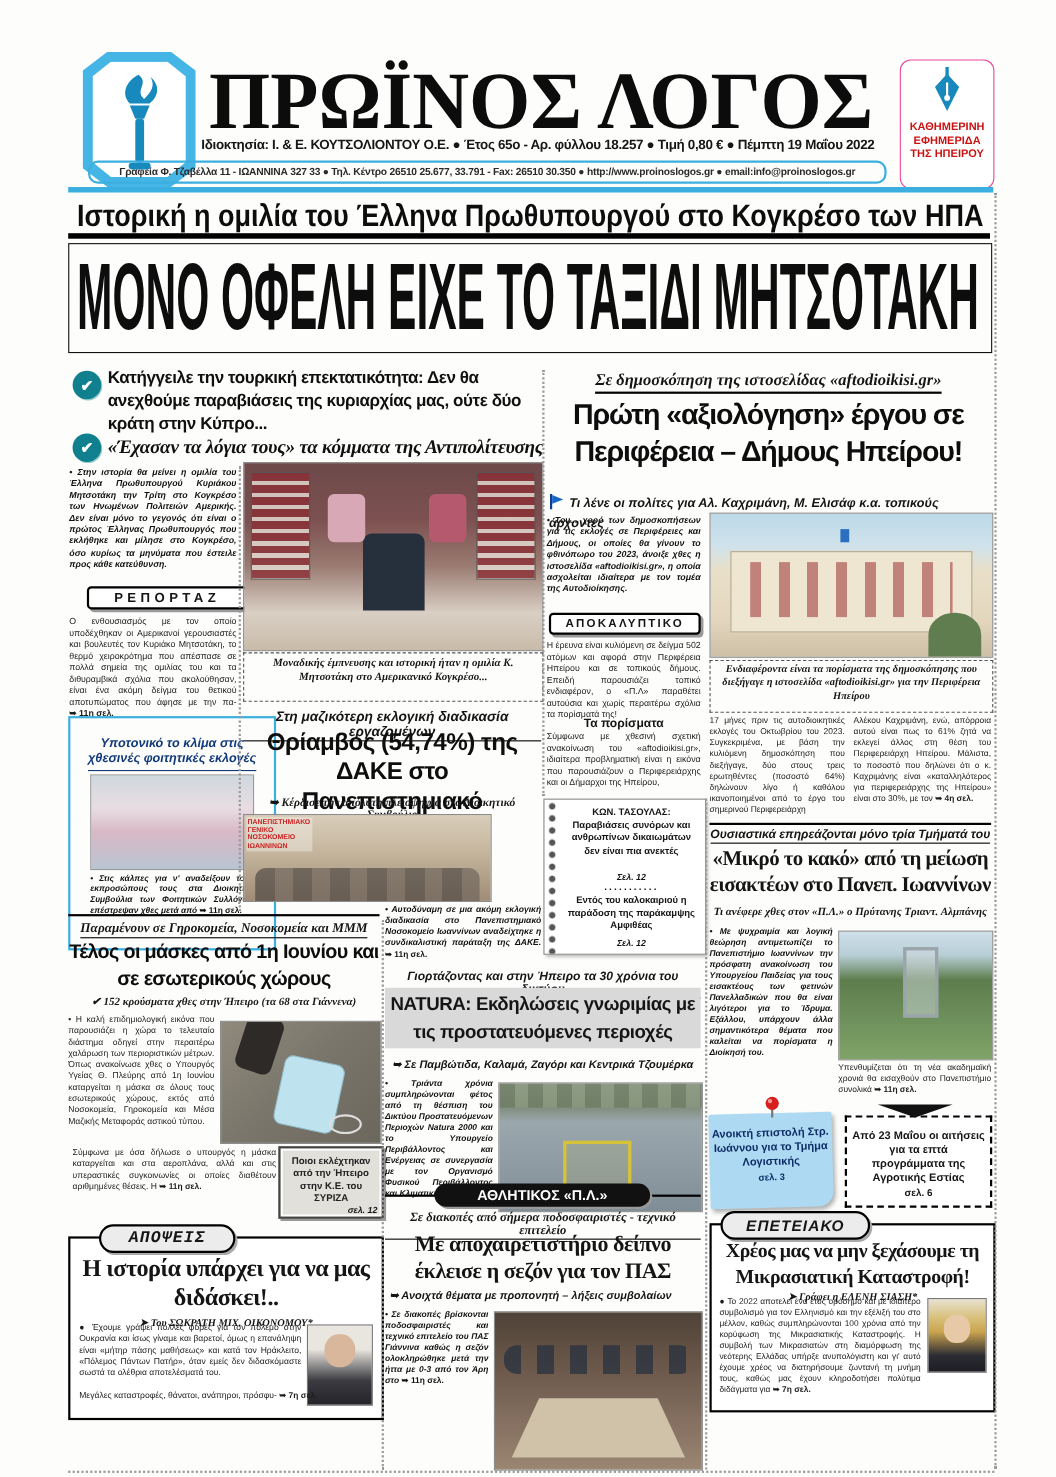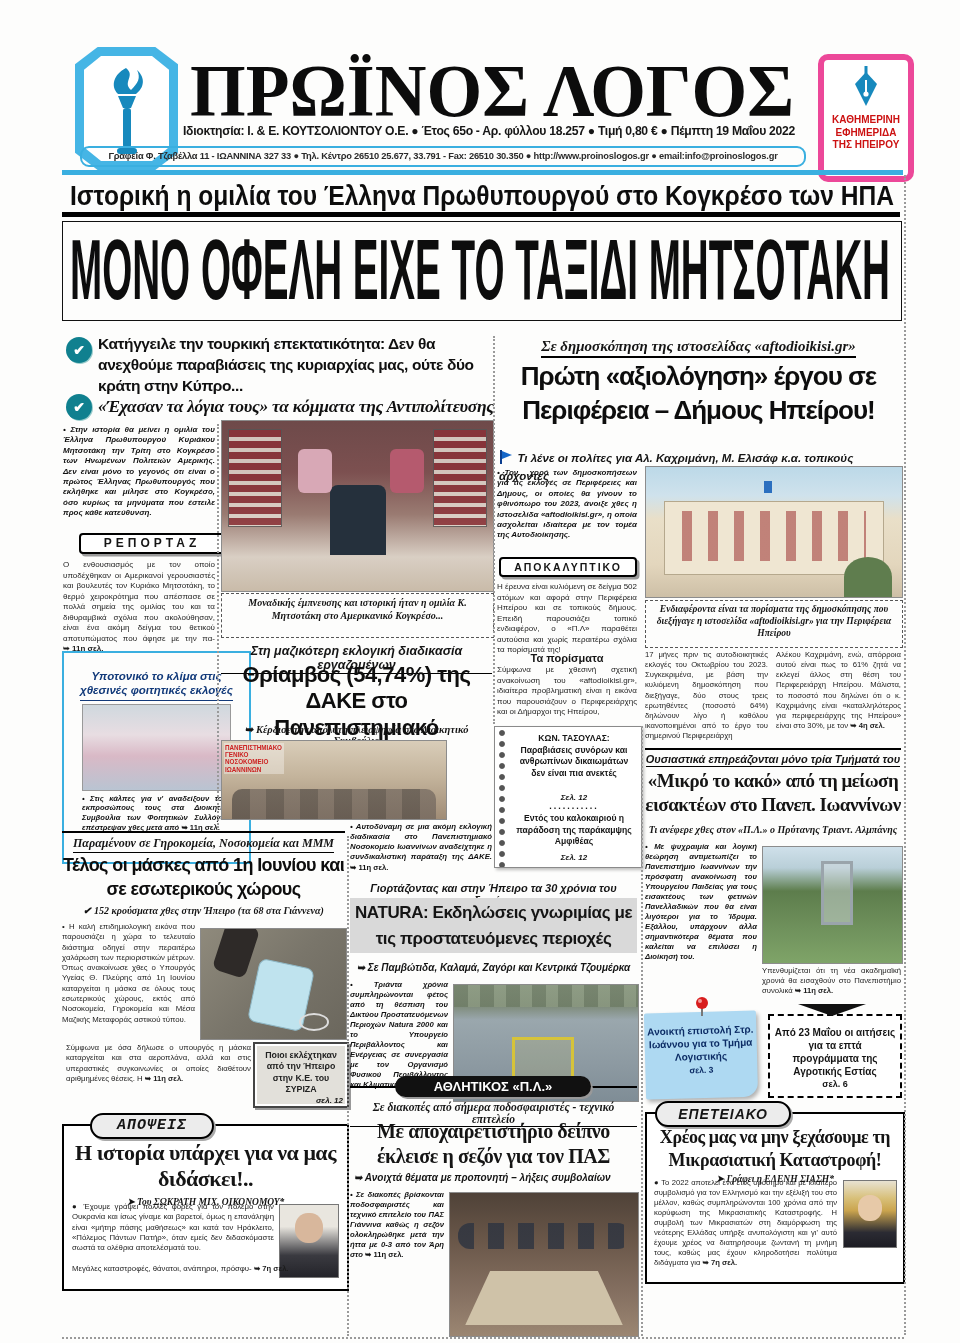--- a/index.html
+++ b/index.html
@@ -43,21 +43,21 @@
         <rect x="39" y="52" width="8" height="40" rx="3" fill="#1789bd"></rect>
         <rect x="33" y="92" width="20" height="6" rx="3" fill="#1789bd"></rect>
       </svg>
     </div>
   </div>
 
   <svg class="abs" style="left:186px;top:50px;" width="614" height="84">
     <text x="4" y="66" textLength="604" lengthAdjust="spacingAndGlyphs" style="font-family:'Liberation Serif',serif;font-weight:900;font-size:74px;fill:#0c0c0c;">ΠΡΩΪΝΟΣ ΛΟΓΟΣ</text>
   </svg>
 
-  <div class="abs" style="left:818px;top:54px;width:84px;height:116px;border:6px solid #ec4899;border-radius:10px;background:#fff;">
+  <div class="abs" style="left:818px;top:54px;width:84px;height:116px;border:1px solid #ec4899;border-radius:10px;background:#fff;">
     <div class="ctr" style="margin-top:4px;">
       <svg width="34" height="44" viewBox="0 0 34 44">
         <path d="M17 2 L17 10" stroke="#1789bd" stroke-width="3"></path>
         <path d="M17 8 L28 20 L17 42 L6 20 Z" fill="#1789bd"></path>
         <path d="M17 16 L17 30" stroke="#fff" stroke-width="2"></path>
         <circle cx="17" cy="30" r="2.6" fill="#fff"></circle>
       </svg>
     </div>
     <div class="ctr" style="font-size:10px;font-weight:bold;color:#cc1111;line-height:1.25;padding:2px 2px;">ΚΑΘΗΜΕΡΙΝΗ ΕΦΗΜΕΡΙΔΑ ΤΗΣ ΗΠΕΙΡΟΥ</div>
   </div>
@@ -185,21 +185,21 @@
   <div class="abs j body-txt" style="left:776px;top:650px;width:125px;font-size:7.7px;">
     <span>Αλέκου Καχριμάνη, ενώ, απόρροια αυτού είναι πως το 61% ζητά να εκλεγεί άλλος στη θέση του Περιφερειάρχη Ηπείρου. Μάλιστα, το ποσοστό που δηλώνει ότι ο κ. Καχριμάνης είναι «καταλληλότερος για περιφερειάρχης της Ηπείρου» είναι στο 30%, με τον</span>
     <span class="page-ref" style="font-size:7.6px;">➥ 4η σελ.</span>
   </div>
 
   <div class="abs" style="left:645px;top:748px;width:256px;height:2px;background:#000;"></div>
   <div class="abs kick" style="left:645px;top:753px;width:256px;font-size:11px;"><span>Ουσιαστικά επηρεάζονται μόνο τρία Τμήματά του</span></div>
   <div class="abs ctr serif" style="left:645px;top:769px;width:256px;font-size:19px;font-weight:bold;letter-spacing:-0.5px;line-height:1.25;">«Μικρό το κακό» από τη μείωση εισακτέων στο Πανεπ. Ιωαννίνων</div>
   <div class="abs ctr serif bi" style="left:645px;top:824px;width:256px;font-size:10px;">Τι ανέφερε χθες στον «Π.Λ.» ο Πρύτανης Τριαντ. Αλμπάνης</div>
 
-  <div class="abs j lead-txt" style="left:645px;top:842px;width:112px;font-size:7.7px;">• Με ψυχραιμία και λογική θεώρηση αντιμετωπίζει το Πανεπιστήμιο Ιωαννίνων την πρόσφατη ανακοίνωση του Υπουργείου Παιδείας για τους εισακτέους των φετινών Πανελλαδικών που θα είναι λιγότεροι για το Ίδρυμα. Εξάλλου, υπάρχουν άλλα σημαντικότερα θέματα που καλείται να επιλύσει η Διοίκησή του.</div>
+  <div class="abs j lead-txt" style="left:645px;top:842px;width:112px;font-size:7.7px;">• Με ψυχραιμία και λογική θεώρηση αντιμετωπίζει το Πανεπιστήμιο Ιωαννίνων την πρόσφατη ανακοίνωση του Υπουργείου Παιδείας για τους εισακτέους των φετινών Πανελλαδικών που θα είναι λιγότεροι για το Ίδρυμα. Εξάλλου, υπάρχουν άλλα σημαντικότερα θέματα που καλείται να πορίσματα η Διοίκησή του.</div>
 
   <div class="ph" style="left:762px;top:846px;width:139px;height:116px;
        background:linear-gradient(180deg,#cfe0ea 0%,#b9cfd8 18%,#5d7d4c 38%,#6f915c 70%,#7fa468 100%);">
     <div class="abs" style="left:58px;top:14px;width:26px;height:58px;border:3px solid #9aa4ab;background:rgba(210,218,222,.5);"></div>
   </div>
   <div class="abs j body-txt" style="left:762px;top:966px;width:139px;font-size:7.7px;">
     <span>Υπενθυμίζεται ότι τη νέα ακαδημαϊκή χρονιά θα εισαχθούν στο Πανεπιστήμιο συνολικά</span>
     <span class="page-ref" style="font-size:7.6px;">➥ 11η σελ.</span>
   </div>
 

